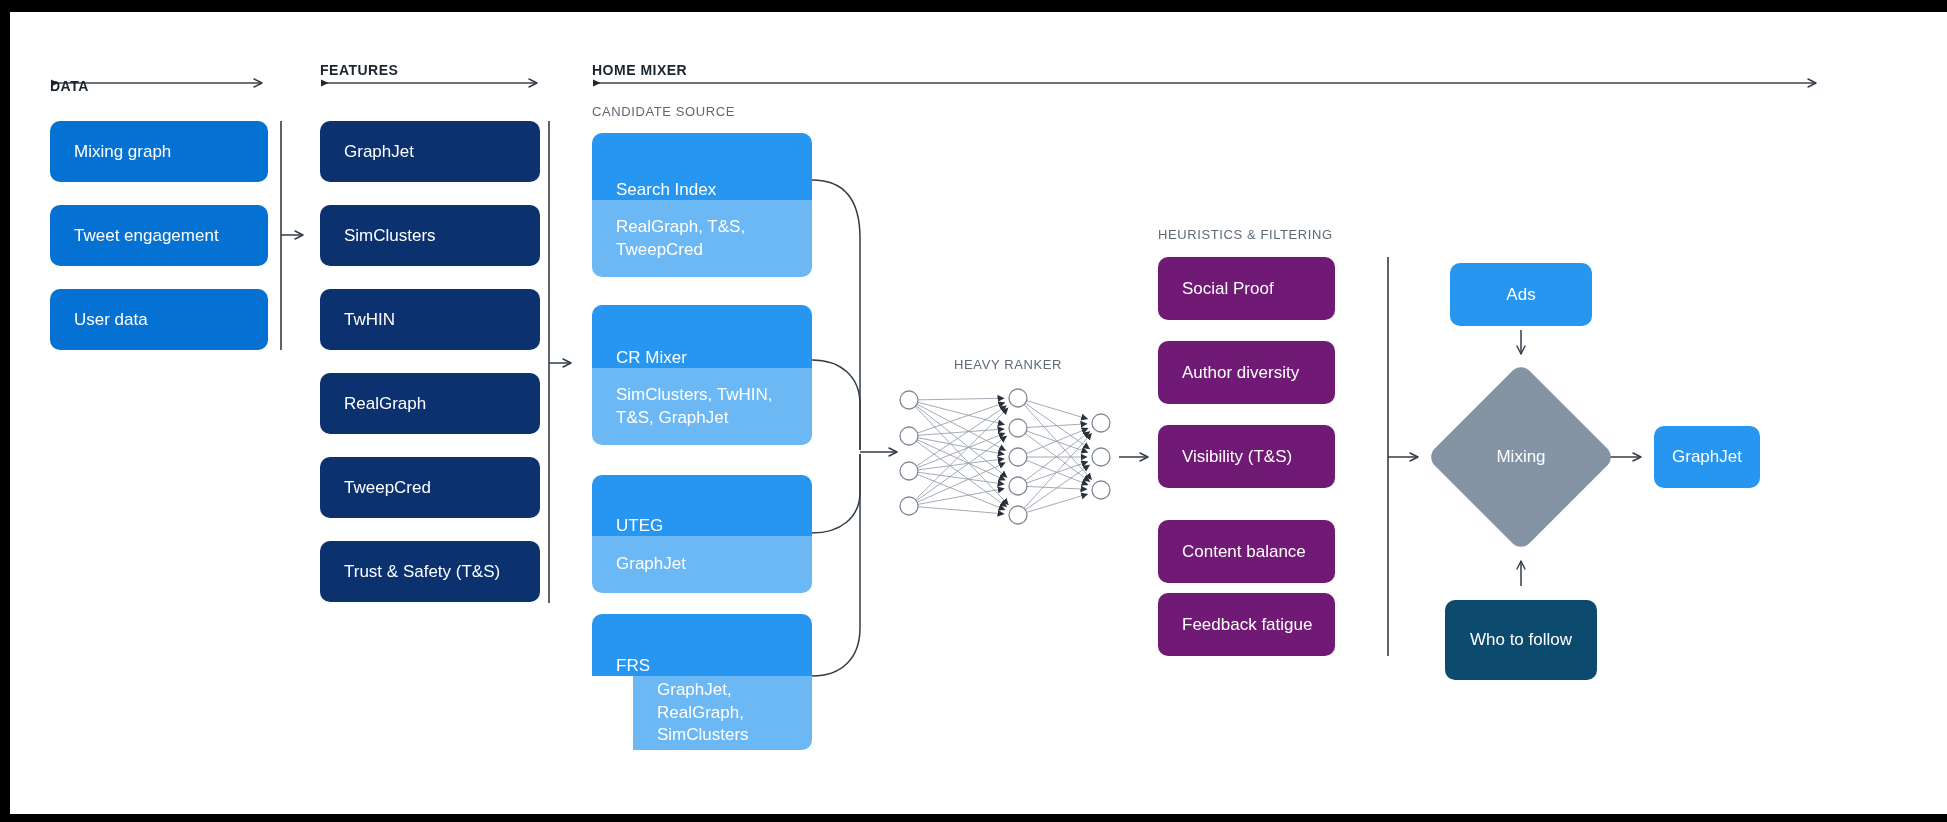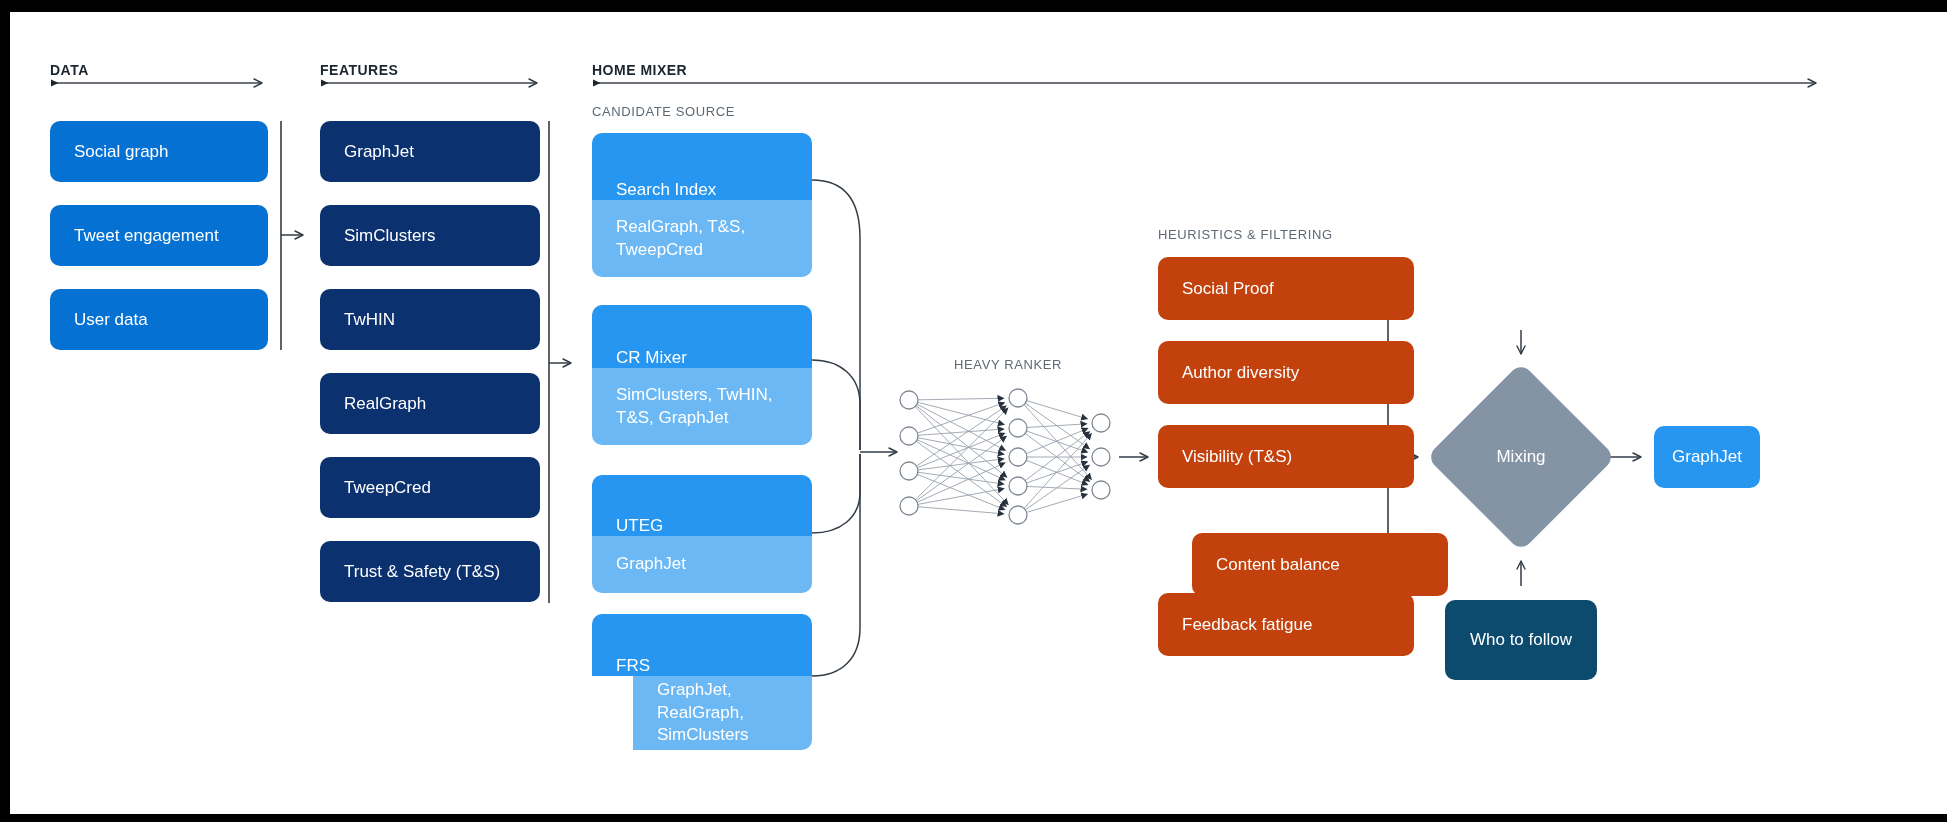--- a/index.html
+++ b/index.html
@@ -20,21 +20,21 @@
     position:absolute;font-size:13px;color:#5d6974;letter-spacing:.6px;white-space:nowrap;
   }
 
   .box{
     position:absolute;border-radius:10px;color:#fff;font-size:17px;
     display:flex;align-items:center;box-sizing:border-box;padding:0 24px;
     white-space:nowrap;
   }
   .box.data-box{left:50px;width:218px;height:61px;background:#0571d2;}
   .box.feature-box{left:320px;width:220px;height:61px;background:#0b316f;}
-  .box.hbox{left:1158px;width:256px;height:63px;background:#c2410c;}
+  .box.hbox{left:1158px;width:177px;height:63px;background:#701a75;}
   .box.centered{justify-content:center;padding:0 10px;}
 
   .cs{
     position:absolute;left:592px;width:220px;border-radius:10px;overflow:hidden;
     color:#fff;font-size:17px;
   }
   .cs .cs-top{background:#2696f0;display:flex;align-items:flex-end;padding:0 24px;box-sizing:border-box;}
   .cs .cs-sub{background:#6cb8f4;display:flex;align-items:center;padding:0 24px;box-sizing:border-box;line-height:1.32;}
 
   .diamond{
@@ -141,26 +141,26 @@
         <circle cx="1101" cy="423" r="9" class="nn-node"></circle>
         <circle cx="1101" cy="457" r="9" class="nn-node"></circle>
         <circle cx="1101" cy="490" r="9" class="nn-node"></circle>
       </g>
   </svg>
 
   <div class="frame top"></div>
   <div class="frame bottom"></div>
   <div class="frame left"></div>
 
-  <div class="col-header" style="left:50px;top:62px;">DATA</div>
+  <div class="col-header" style="left:50px;top:78px;">DATA</div>
   <div class="col-header" style="left:320px;top:62px;">FEATURES</div>
   <div class="col-header" style="left:592px;top:62px;">HOME MIXER</div>
 
   <div class="box data-box" style="top:121px;">
-      <span>Social graph</span>
+      <span>Mixing graph</span>
     </div>
   <div class="box data-box" style="top:205px;">
       <span>Tweet engagement</span>
     </div>
   <div class="box data-box" style="top:289px;">
       <span>User data</span>
     </div>
 
   <div class="box feature-box" style="top:121px;">
       <span>GraphJet</span>
@@ -221,27 +221,30 @@
   <div class="sec-label" style="left:1158px;top:227px;">HEURISTICS &amp; FILTERING</div>
   <div class="box hbox" style="top:257px;">
       <span>Social Proof</span>
     </div>
   <div class="box hbox" style="top:341px;">
       <span>Author diversity</span>
     </div>
   <div class="box hbox" style="top:425px;">
       <span>Visibility (T&amp;S)</span>
     </div>
-  <div class="box hbox" style="top:533px;margin-left:34px;">
+  <div class="box hbox" style="top:520px;">
       <span>Content balance</span>
     </div>
   <div class="box hbox" style="top:593px;">
       <span>Feedback fatigue</span>
     </div>
 
+  <div class="box centered" style="left:1450px;top:263px;width:142px;height:63px;background:#2696f0;">
+      <span>Ads</span>
+    </div>
   <div class="diamond"></div>
   <div class="diamond-label">
       <span>Mixing</span>
     </div>
   <div class="box centered" style="left:1445px;top:600px;width:152px;height:80px;background:#0c4a6e;">
       <span>Who to follow</span>
     </div>
   <div class="box centered" style="left:1654px;top:426px;width:106px;height:62px;background:#2696f0;">
       <span>GraphJet</span>
     </div>

